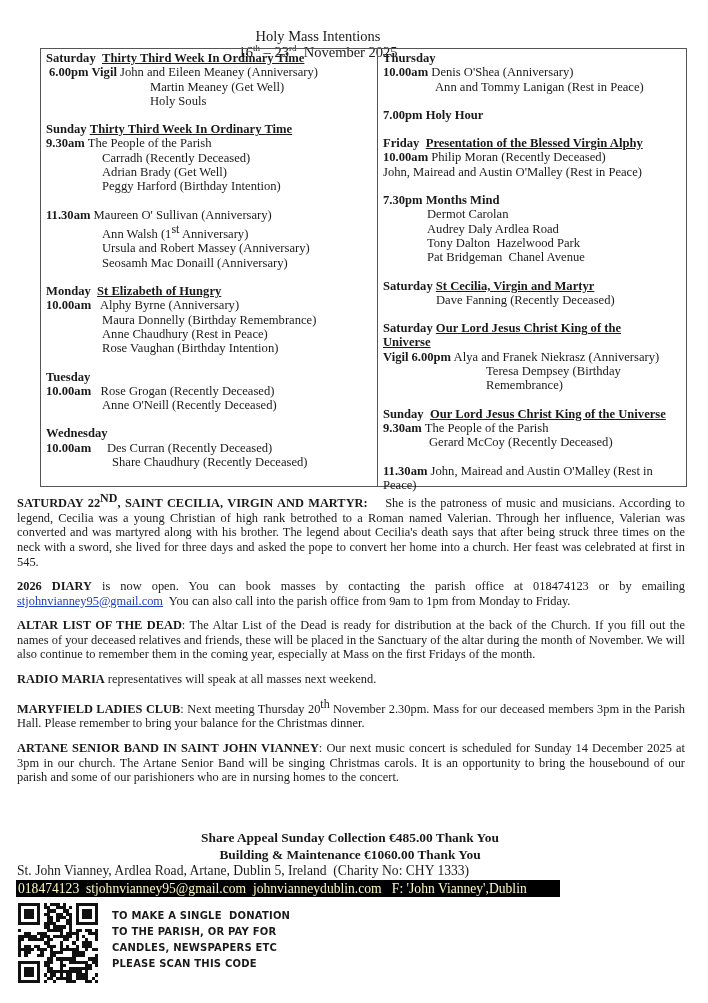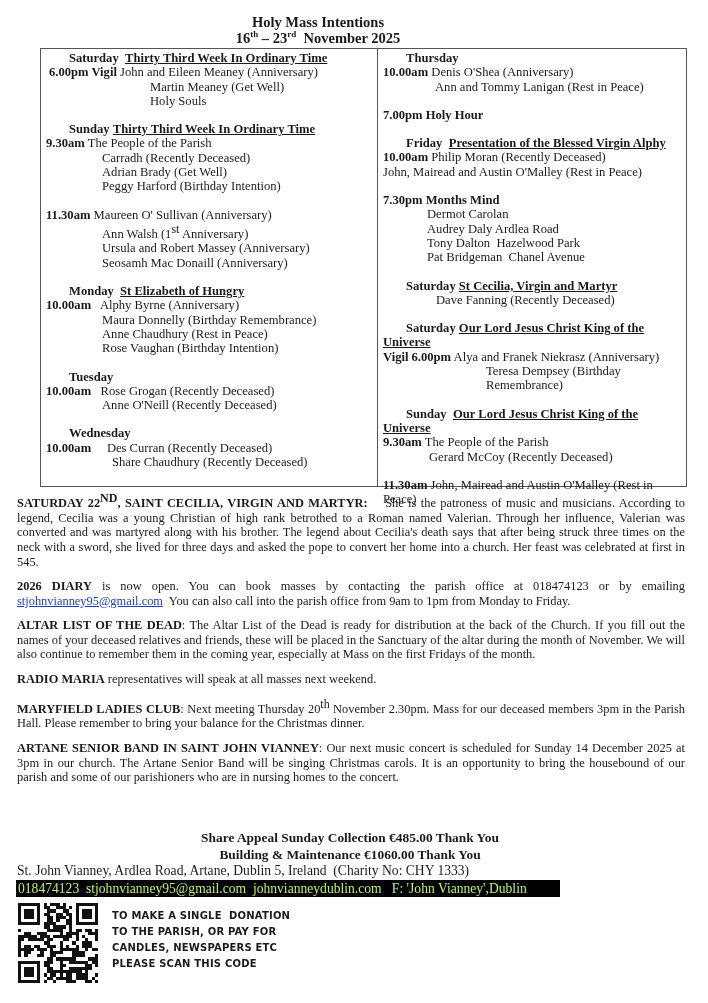--- a/index.html
+++ b/index.html
@@ -1,51 +1,51 @@
 <!DOCTYPE html>
 <html><head>
 <meta charset="utf-8">
 <style>
   html, body { margin: 0; padding: 0; background: #ffffff; }
   body {
     width: 708px; height: 1003px; position: relative; overflow: hidden;
     font-family: "Liberation Serif", serif; color: #1a1a1a;
   }
-  .title-block { position: absolute; top: 14px; left: 0; width: 636px; text-align: center; font-weight: bold; font-size: 14.5px; line-height: 16px; }
+  .title-block { position: absolute; top: 28px; left: 0; width: 636px; text-align: center; font-weight: normal; font-size: 14.5px; line-height: 16px; }
   .title-block sup { font-size: 9px; line-height: 0; }
 
   .mass-table {
     position: absolute; left: 40px; top: 48px; width: 647px; height: 439px;
     border: 1px solid #555; box-sizing: border-box; display: flex;
   }
   .col { box-sizing: border-box; padding: 2px 5px; font-size: 12.6px; line-height: 14.3px; }
   .col-left { width: 337px; border-right: 1px solid #555; }
   .col-right { flex: 1; }
   .block { margin-bottom: 14px; }
-  .day-line b { font-weight: bold; margin-left: 23px; }
+  .day-line b { font-weight: bold; }
   .feast { font-weight: bold; text-decoration: underline; }
   .time { font-weight: bold; }
   .indent1 { padding-left: 56px; }
   .indent2 { padding-left: 66px; }
   .indent-holy { padding-left: 104px; }
   .indent-vig { padding-left: 103px; }
   .indent-th { padding-left: 52px; }
   .indent-mm { padding-left: 44px; }
   .indent-sun2 { padding-left: 46px; }
   sup { font-size: 12px; }
 
   .notices { position: absolute; left: 17px; top: 491px; width: 668px; font-size: 12.4px; line-height: 14.6px; text-align: justify; }
   .notice { margin-bottom: 10px; }
   .notice b { font-weight: bold; }
   .email-link { color: #1f3fbf; text-decoration: underline; }
 
   .collections { position: absolute; top: 821px; left: 0; width: 700px; text-align: center; font-weight: bold; font-size: 13.4px; line-height: 17px; margin-top: 8px; }
 
   .address { position: absolute; left: 17px; top: 863px; font-size: 13.6px; line-height: 16px; white-space: nowrap; }
-  .contact-bar { position: absolute; left: 16px; top: 880px; width: 544px; height: 17px; background: #000; color: #bef264; font-size: 13.6px; line-height: 17px; white-space: nowrap; padding-left: 2px; box-sizing: border-box; }
+  .contact-bar { position: absolute; left: 16px; top: 880px; width: 544px; height: 17px; background: #000; color: #fef9c3; font-size: 13.6px; line-height: 17px; white-space: nowrap; padding-left: 2px; box-sizing: border-box; }
 
   .qr { position: absolute; left: 18px; top: 903px; width: 80px; height: 80px; }
   .qr-text { position: absolute; left: 112px; top: 908px; font-family: "DejaVu Sans", sans-serif; font-weight: bold; font-size: 10px; line-height: 16px; letter-spacing: 0.2px; }
 </style>
 </head>
 <body>
 
 <div class="title-block">
   <div>Holy Mass Intentions</div>
   <div>

